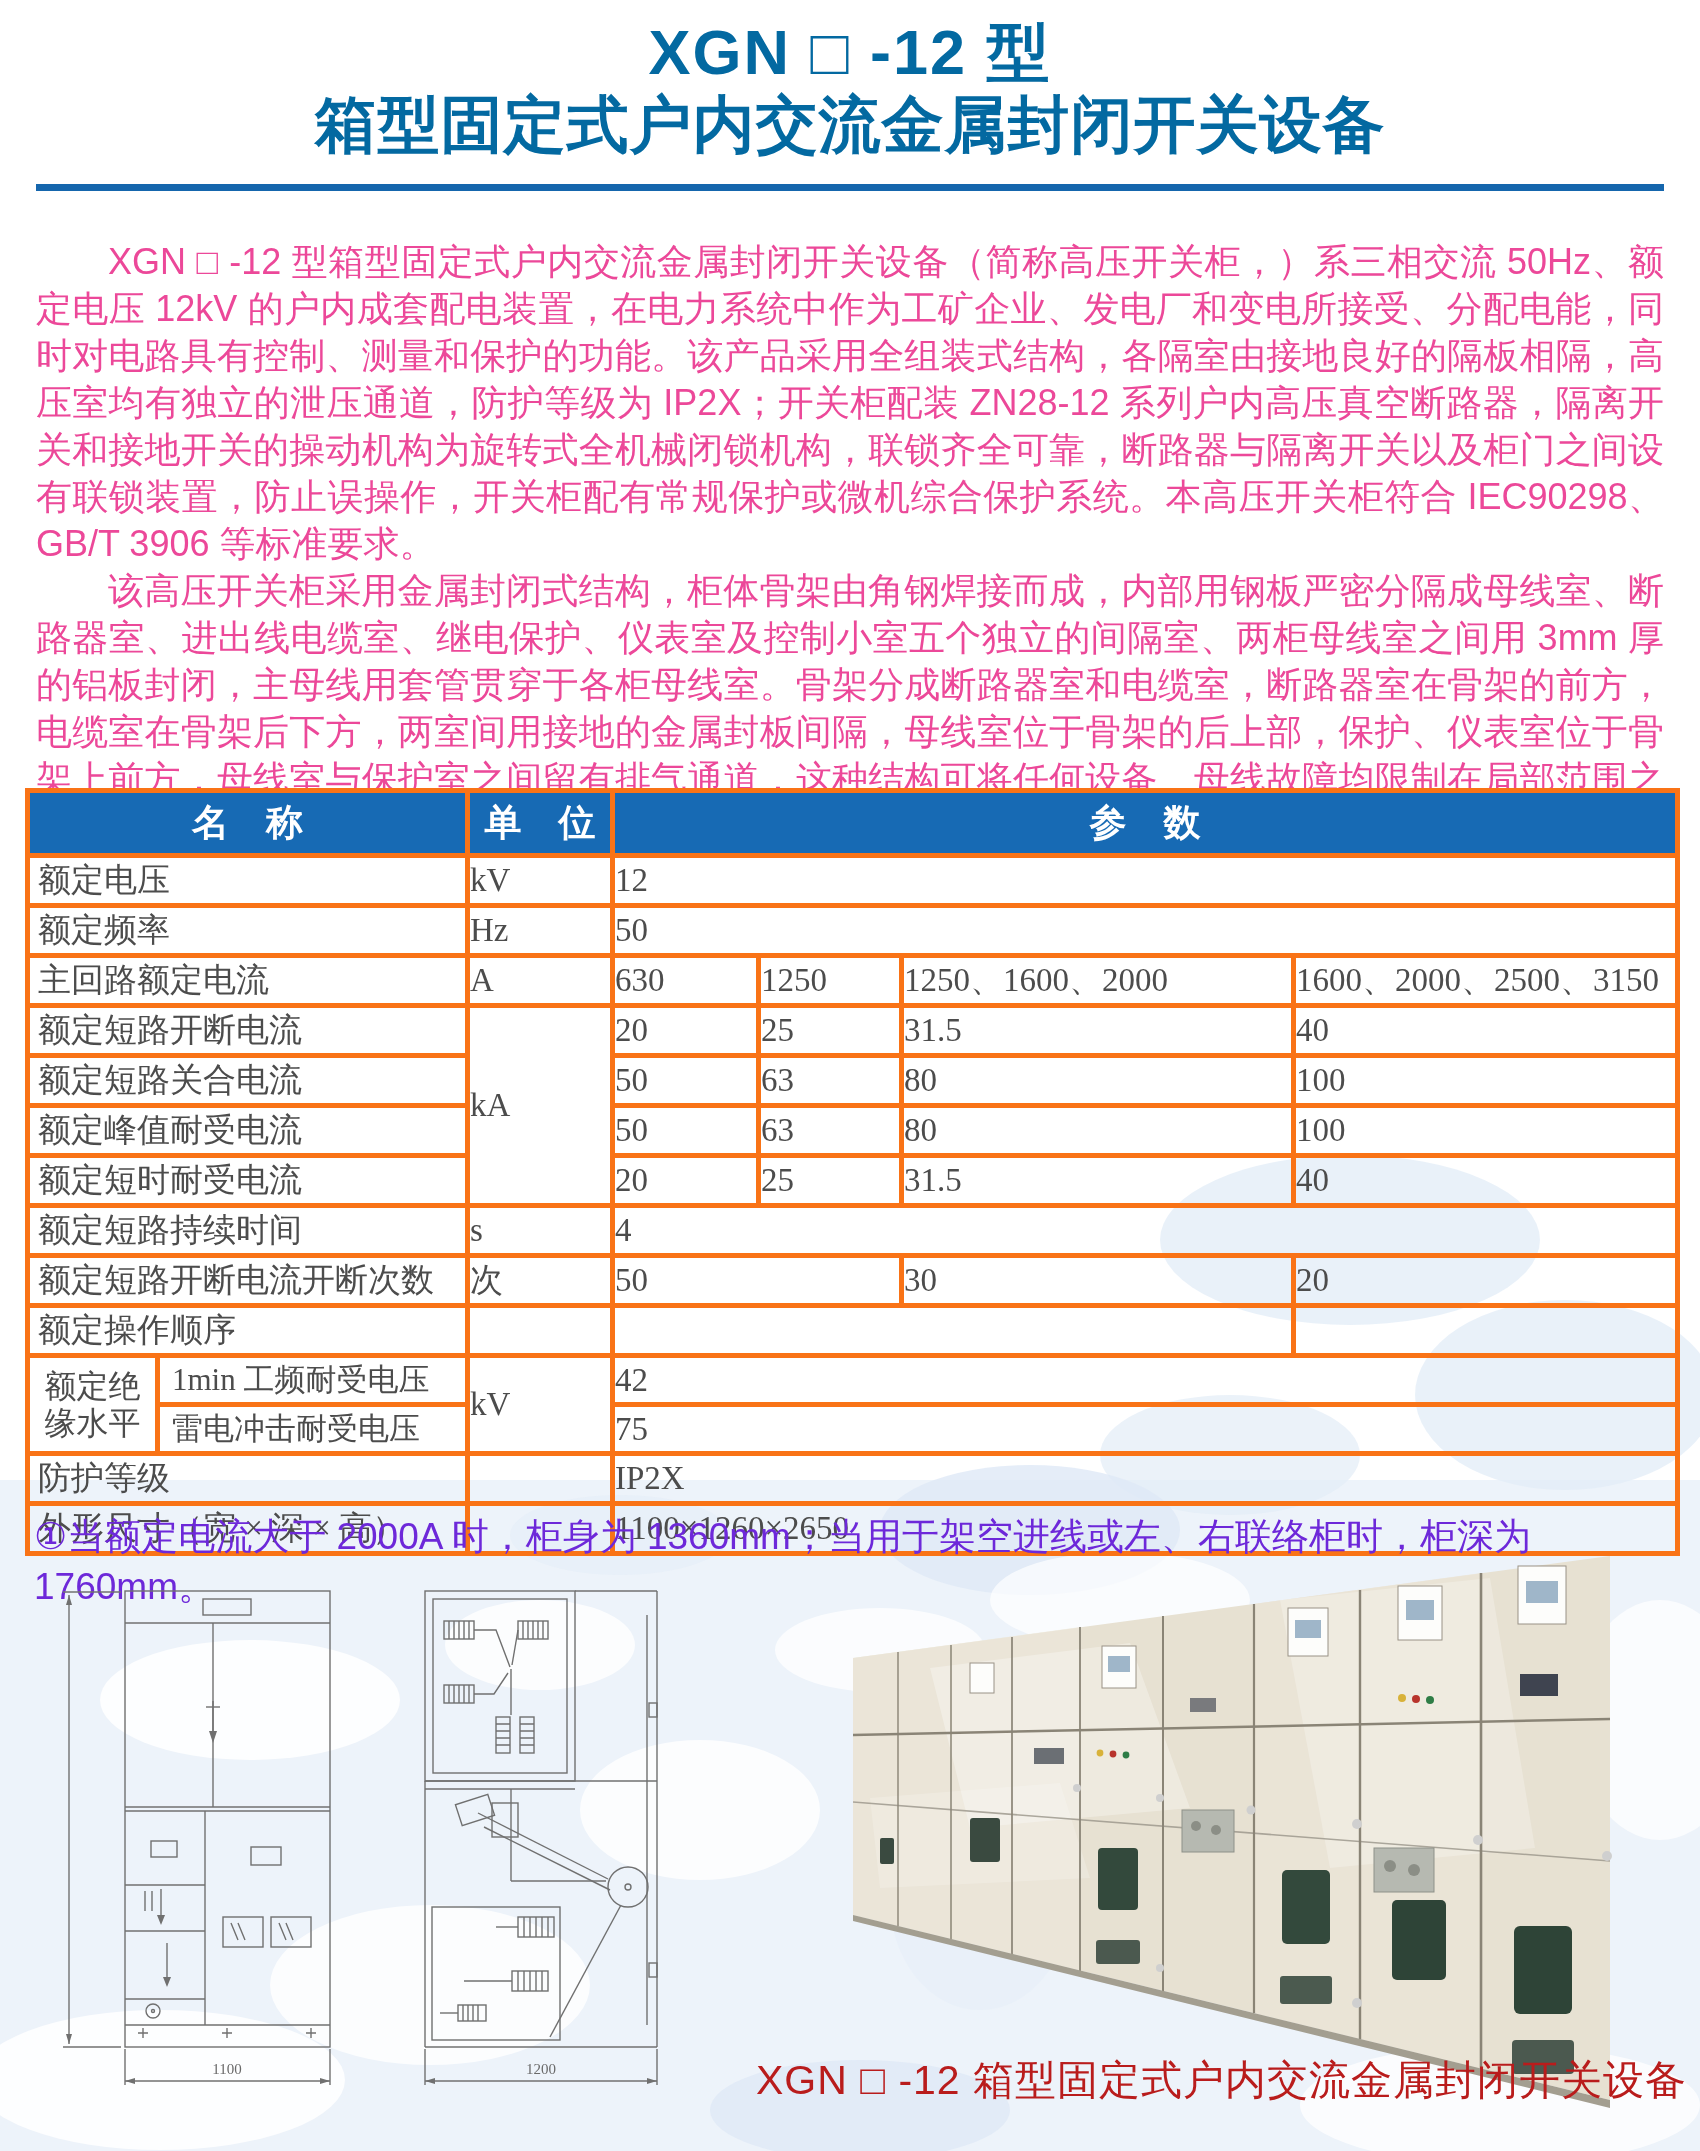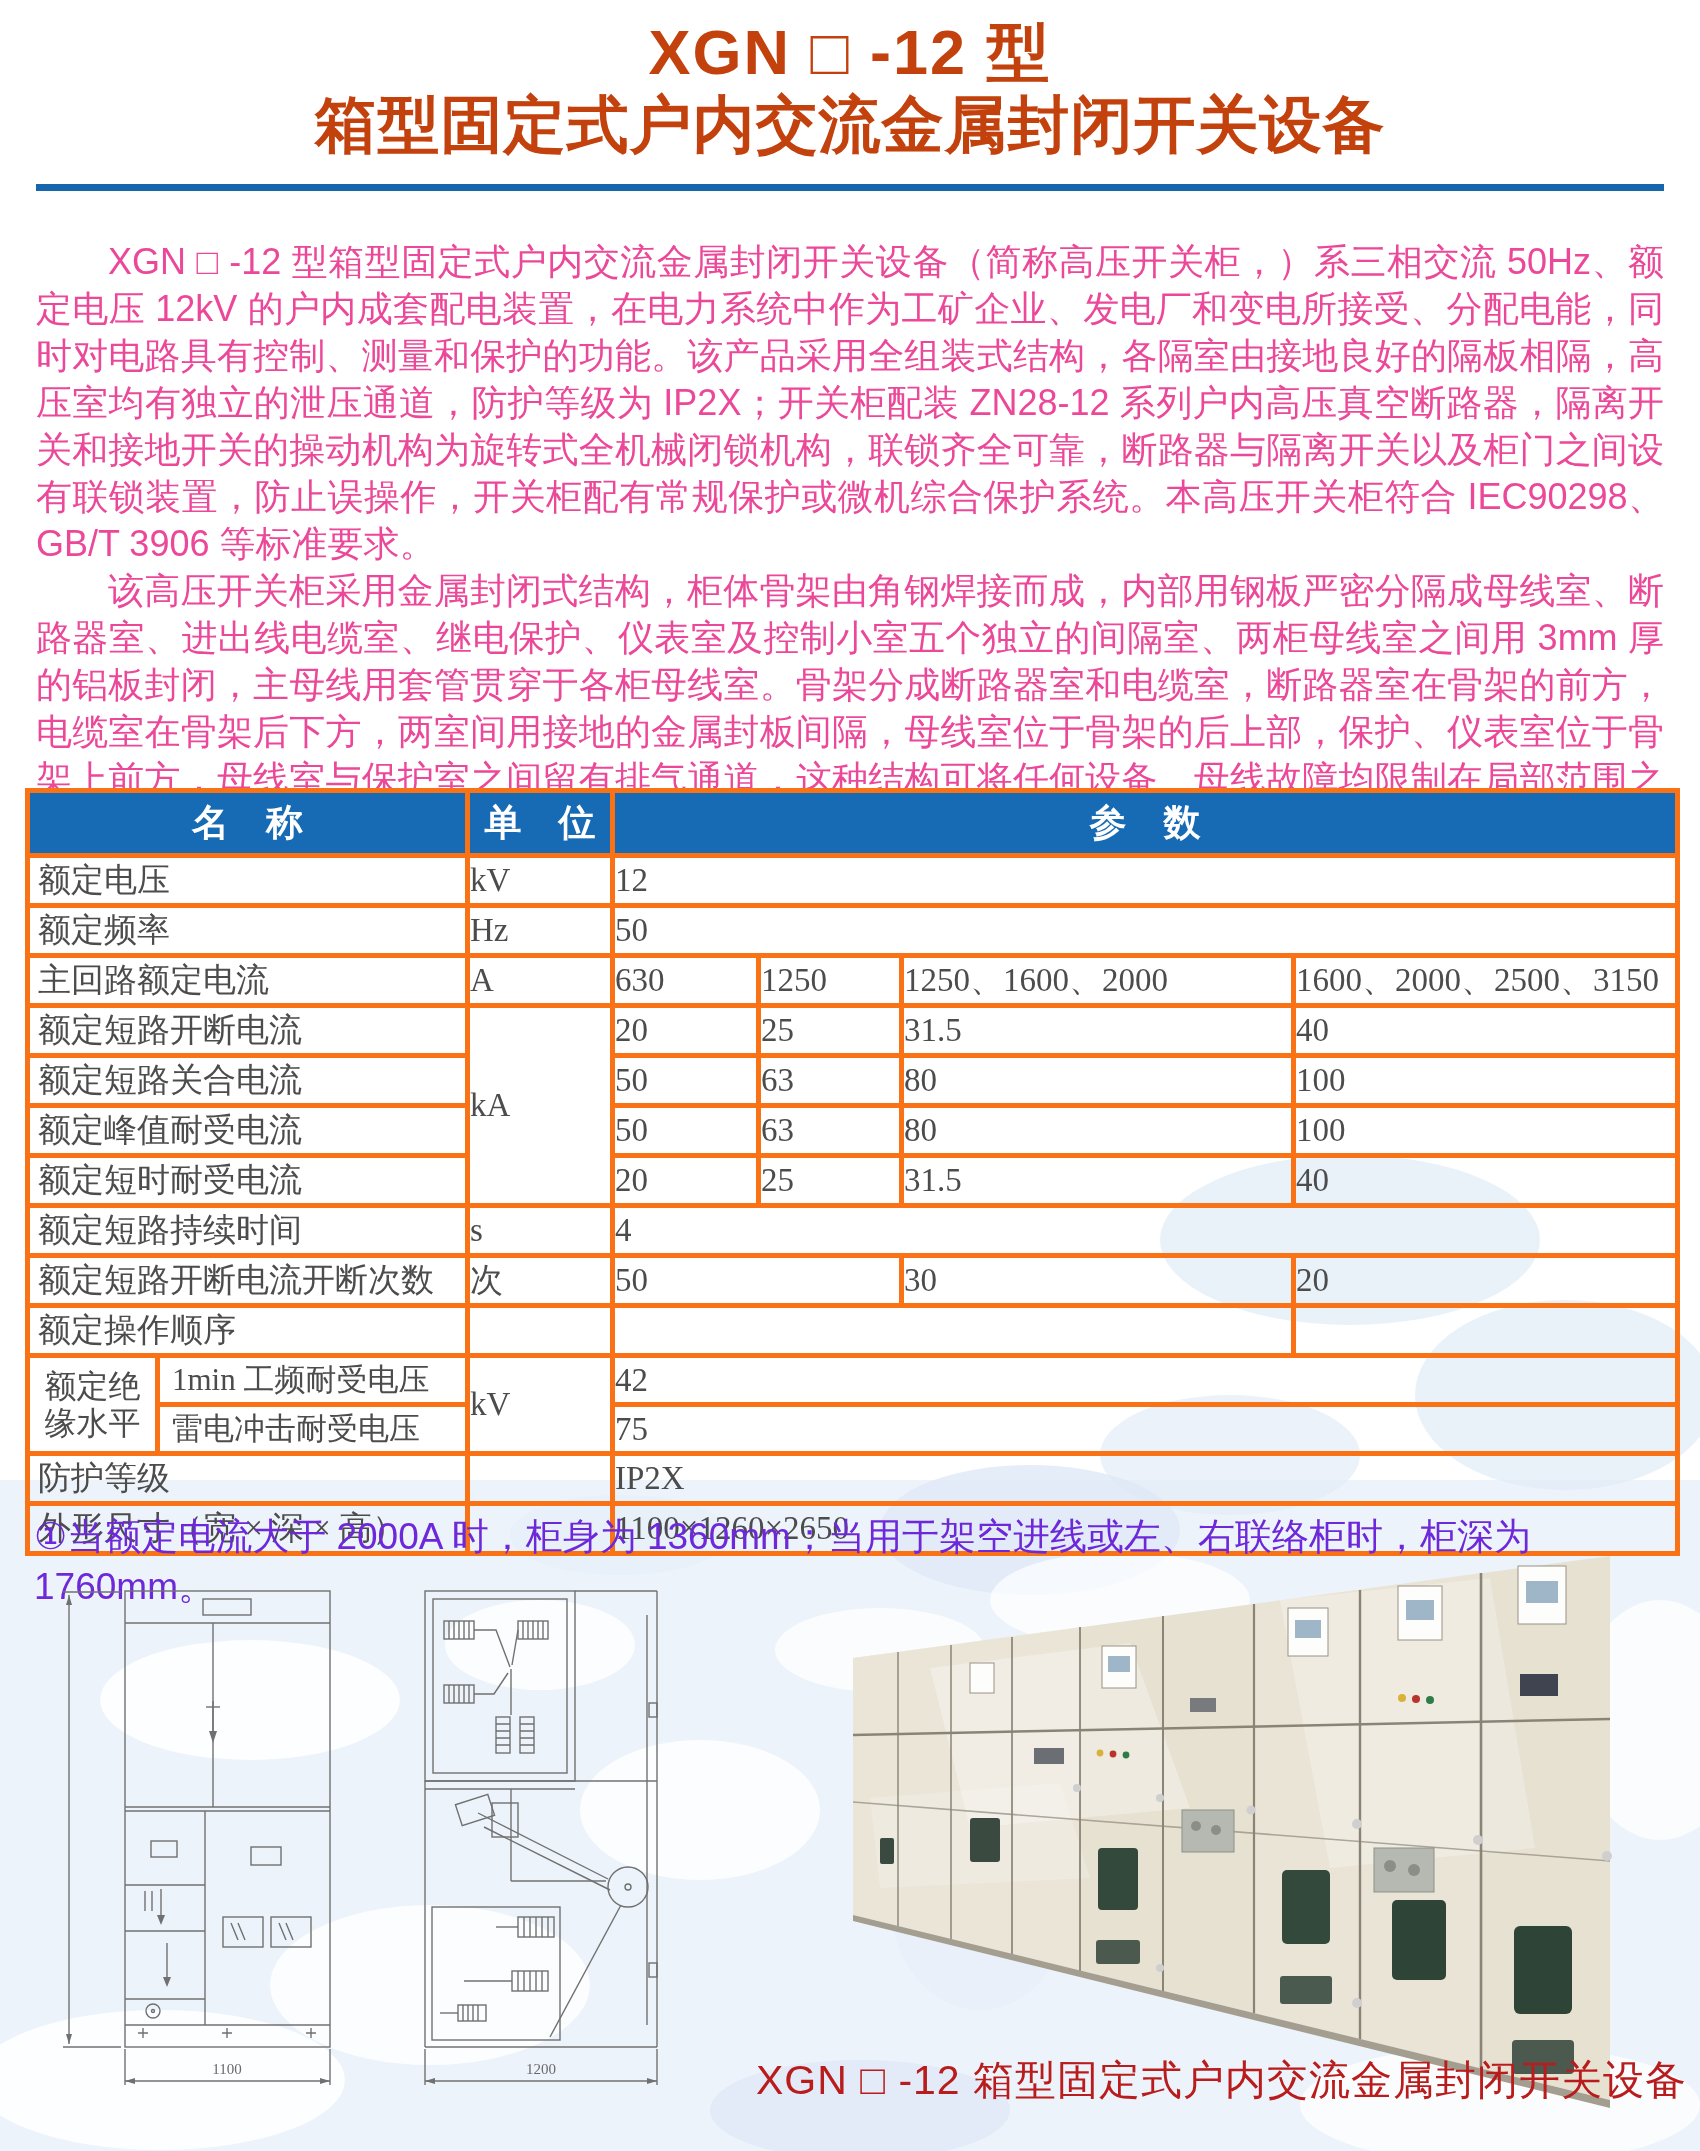--- a/index.html
+++ b/index.html
@@ -2,21 +2,21 @@
 <html><head>
 <meta charset="utf-8">
 <style>
   html,body{margin:0;padding:0;background:#ffffff;}
   .page{position:relative;width:1700px;height:2151px;background:#ffffff;overflow:hidden;
         font-family:"Liberation Sans","DejaVu Sans",sans-serif;}
   .layer{position:absolute;left:0;top:0;width:1700px;height:2151px;}
   .content{position:absolute;left:0;top:0;width:1700px;height:2151px;z-index:1;}
 
   .title{position:absolute;top:16px;left:0;width:1700px;text-align:center;
-         color:#c2410c;font-weight:bold;line-height:1.16;}
+         color:#0369a1;font-weight:bold;line-height:1.16;}
   .title .l1{font-size:63px;letter-spacing:2px;}
   .title .l2{font-size:62px;letter-spacing:1px;}
   .divider{position:absolute;top:184px;left:36px;width:1628px;height:7px;background:#1566ad;}
 
   .intro{position:absolute;top:238px;left:36px;width:1628px;color:#ec4899;
          font-size:36px;line-height:47px;text-align:justify;}
   .intro p{margin:0;text-indent:2em;}
 
   table.spec{position:absolute;top:788px;left:25px;width:1650px;border-collapse:collapse;
              table-layout:fixed;font-family:"Liberation Serif","DejaVu Serif",serif;

